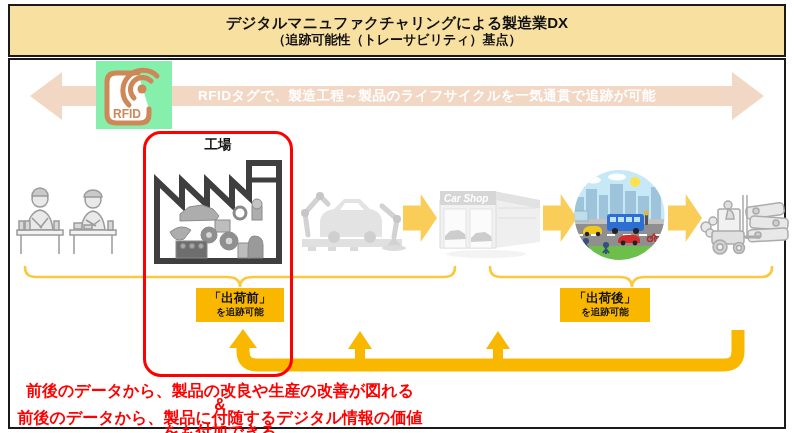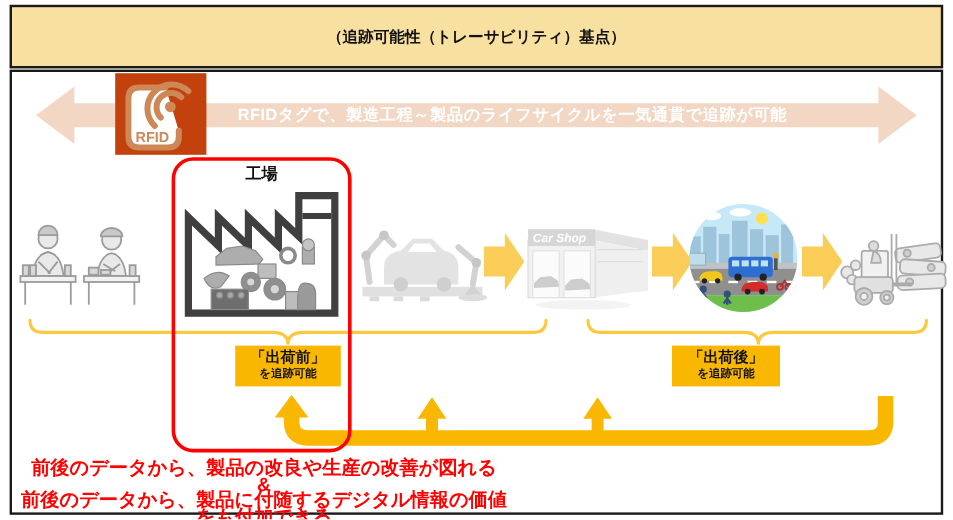--- a/index.html
+++ b/index.html
@@ -14,21 +14,21 @@
   .title-line1{font-size:15px;font-weight:bold;color:#111;line-height:19px;}
   .title-line2{font-size:13px;font-weight:bold;color:#111;line-height:16px;}
   .main-box{left:8px;top:58px;width:778px;height:371px;box-sizing:border-box;
     border:2px solid #1a1a1a;background:#ffffff;z-index:0;}
 
   
   .banner-wrap{left:30px;top:68px;width:734px;height:56px;z-index:1;}
   .banner-text{left:30px;top:82px;width:734px;height:28px;z-index:2;display:flex;
     align-items:center;justify-content:center;color:#ffffff;font-size:13.5px;
     font-weight:bold;letter-spacing:.5px;padding-left:60px;box-sizing:border-box;}
-  .rfid-chip{left:96px;top:61px;width:76px;height:68px;background:#c2410c;z-index:3;}
+  .rfid-chip{left:96px;top:61px;width:76px;height:68px;background:#86efac;z-index:3;}
 
   
   .stage-arrow{width:34px;height:48px;background:#FACD58;
     clip-path:polygon(0 24%,52% 24%,52% 0,100% 50%,52% 100%,52% 76%,0 76%);z-index:1;}
 
   
   .red-rect{left:143px;top:131px;width:150px;height:246px;box-sizing:border-box;
     border:3px solid #FF0000;border-radius:18px;z-index:6;pointer-events:none;}
   .factory-label{left:143px;top:136px;width:150px;text-align:center;font-size:13.5px;
     font-weight:bold;color:#111;z-index:7;}
@@ -49,20 +49,21 @@
     font-weight:bold;font-size:16px;line-height:13.5px;z-index:7;}
 
   .illus{z-index:1;}
 </style>
 </head>
 <body>
 
 <div id="canvas">
 
   <div class="abs title-box">
+    <div class="title-line1">デジタルマニュファクチャリングによる製造業DX</div>
     <div class="title-line2">（追跡可能性（トレーサビリティ）基点）</div>
   </div>
 
   <div class="abs main-box"></div>
 
   <div class="abs banner-wrap">
     <svg width="734" height="56" viewBox="0 0 734 56">
       <polygon points="0,28 32,4 32,18 702,18 702,4 734,28 702,52 702,38 32,38 32,52" fill="#F2D8C4"></polygon>
     </svg>
   </div>

